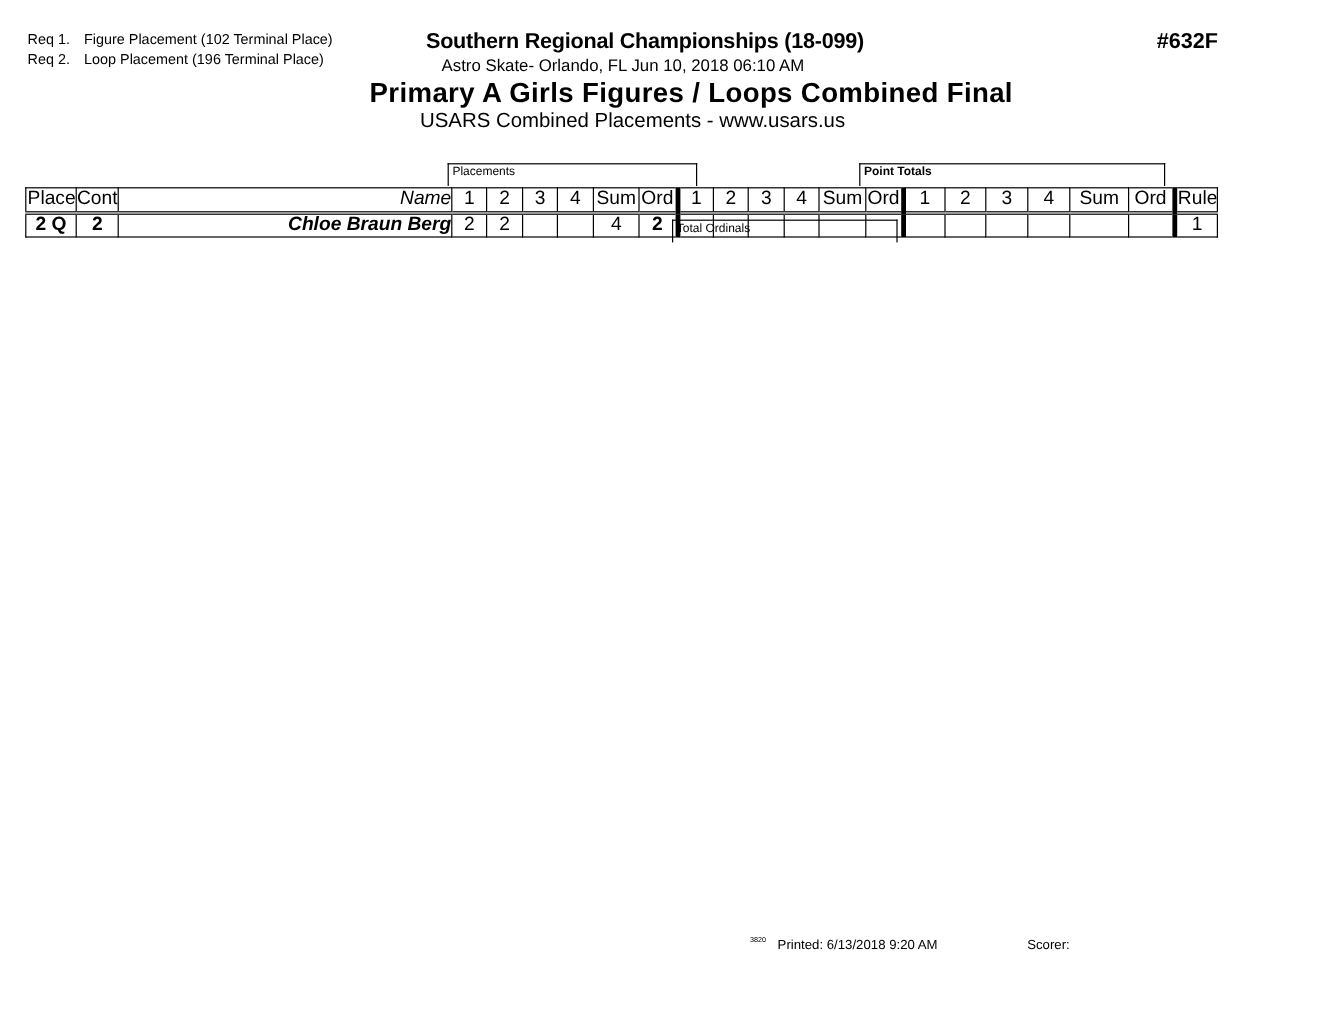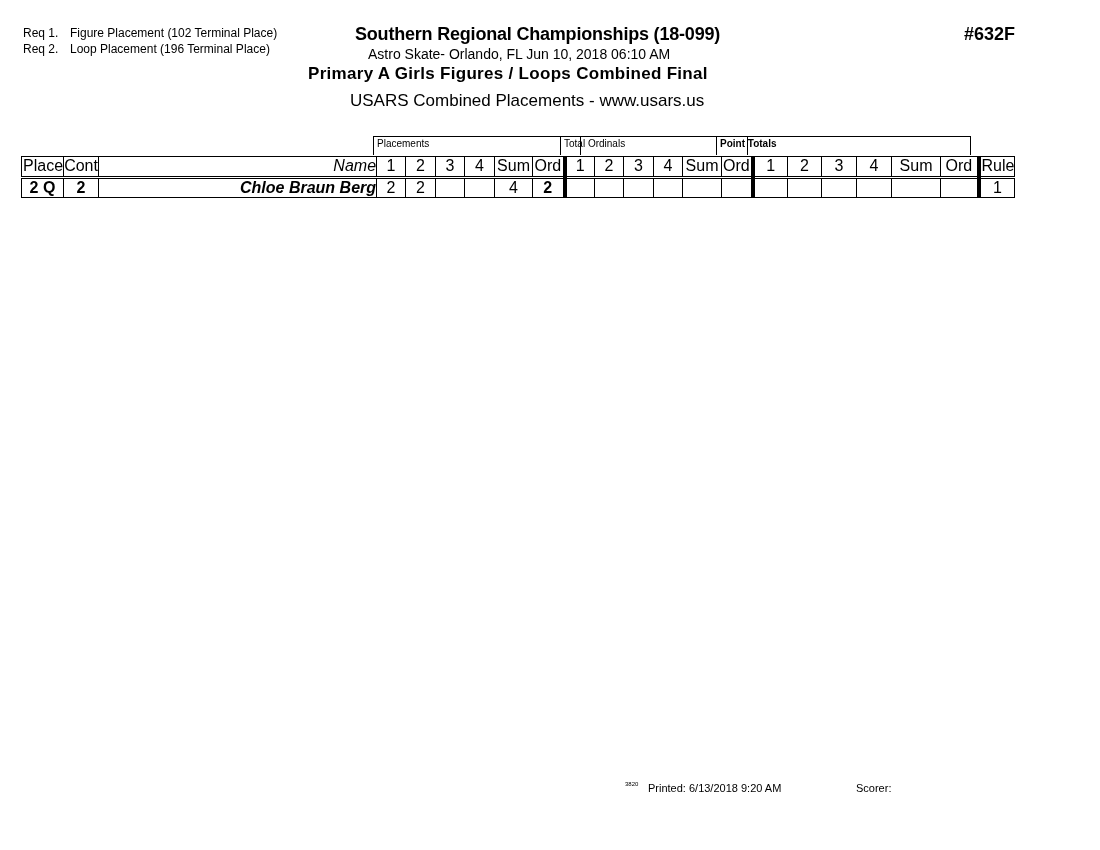--- a/index.html
+++ b/index.html
@@ -2,21 +2,21 @@
 <html><head>
 <meta charset="utf-8">
 <style>
   html, body { margin: 0; padding: 0; background: #ffffff; }
   body { width: 1100px; height: 850px; position: relative; overflow: hidden; color: #000; font-family: "Liberation Sans", sans-serif; }
   .abs { position: absolute; white-space: nowrap; }
   .req { left: 23px; font-size: 12px; line-height: 14px; }
   .req .n { display: inline-block; width: 47px; }
   .title { left: 355px; top: 24px; font-size: 18px; font-weight: bold; letter-spacing: -0.2px; }
   .subtitle { left: 368px; top: 46px; font-size: 14px; }
-  .event { left: 308px; top: 64px; font-size: 17px; font-weight: bold; letter-spacing: 0.3px; }
+  .event { left: 308px; top: 64px; font-size: 23px; font-weight: bold; letter-spacing: 0.3px; }
   .sub2 { left: 350px; top: 91px; font-size: 17px; }
   .code { left: 964px; top: 24px; font-size: 18px; font-weight: bold; }
 
   .grp { position: absolute; top: 136px; height: 19px; border: 1px solid #000; border-bottom: none; box-sizing: border-box; font-size: 10px; padding-left: 3px; line-height: 13px; }
   table.res { position: absolute; left: 21px; top: 156px; border-collapse: collapse; table-layout: fixed; font-size: 16px; }
   table.res td { border: 1px solid #000; height: 19px; padding: 0; text-align: center; box-sizing: border-box; overflow: hidden; white-space: nowrap; }
   table.res tr.hdr td { height: 21px; vertical-align: bottom; padding-bottom: 1px; border-bottom: 3px double #000; }
   table.res td.l { text-align: right; padding-left: 5px; font-style: italic; }
   table.res td.lh { text-align: left; padding-left: 1px; }
   table.res td.b { font-weight: bold; }
@@ -30,21 +30,21 @@
 <div class="abs req" style="top:26px;"><span class="n">Req  1.</span><span>Figure Placement (102 Terminal Place)</span></div>
 <div class="abs req" style="top:42px;"><span class="n">Req  2.</span><span>Loop Placement (196 Terminal Place)</span></div>
 
 <div class="abs title">Southern Regional Championships (18-099)</div>
 <div class="abs subtitle">Astro Skate- Orlando, FL  Jun 10, 2018  06:10 AM</div>
 <div class="abs event">Primary A Girls Figures / Loops Combined Final</div>
 <div class="abs sub2">USARS Combined Placements - www.usars.us</div>
 <div class="abs code">#632F</div>
 
 <div class="grp" style="left:373px; width:208px;">Placements</div>
-<div class="grp" style="left:560px; width:188px;">Total Ordinals</div>
+<div class="grp" style="left:560px; width:188px;margin-top:47px;">Total Ordinals</div>
 <div class="grp" style="left:716px; width:255px;font-weight:bold;">Point Totals</div>
 
 <table class="res">
   <colgroup>
     <col style="width:39px">
       <col style="width:35px">
       <col style="width:278px">
     <col style="width:29px">
       <col style="width:30px">
       <col style="width:29px">

